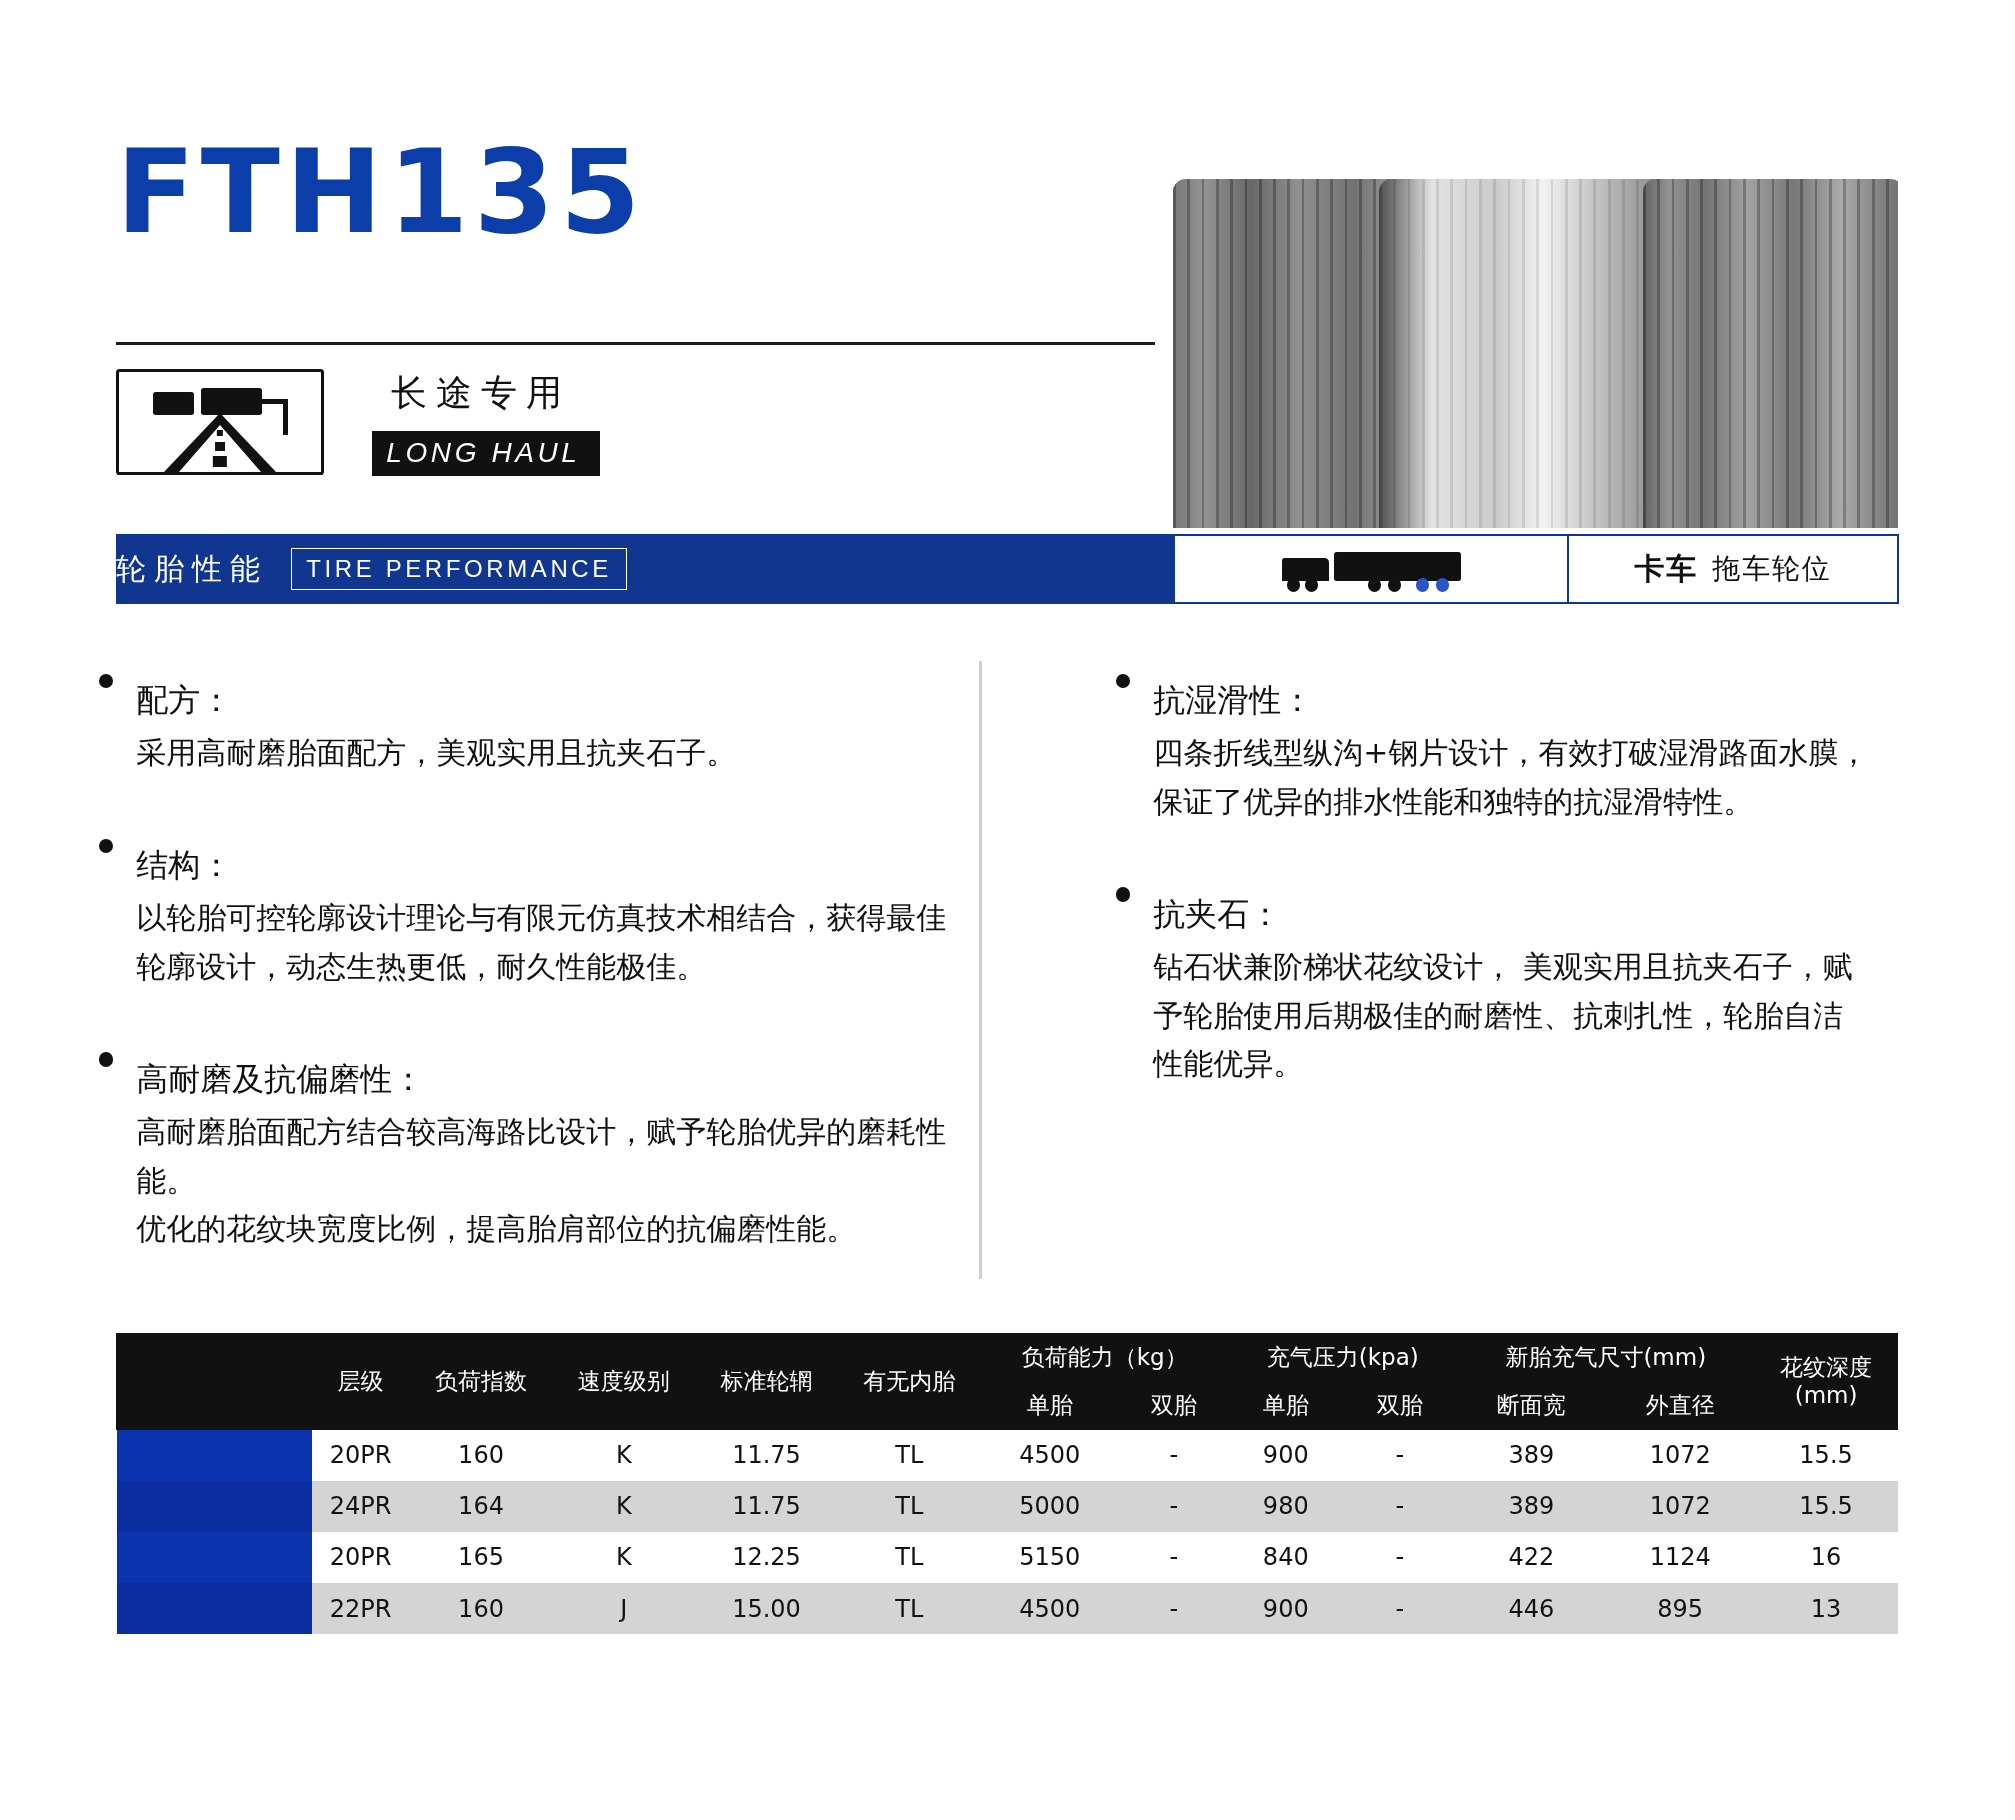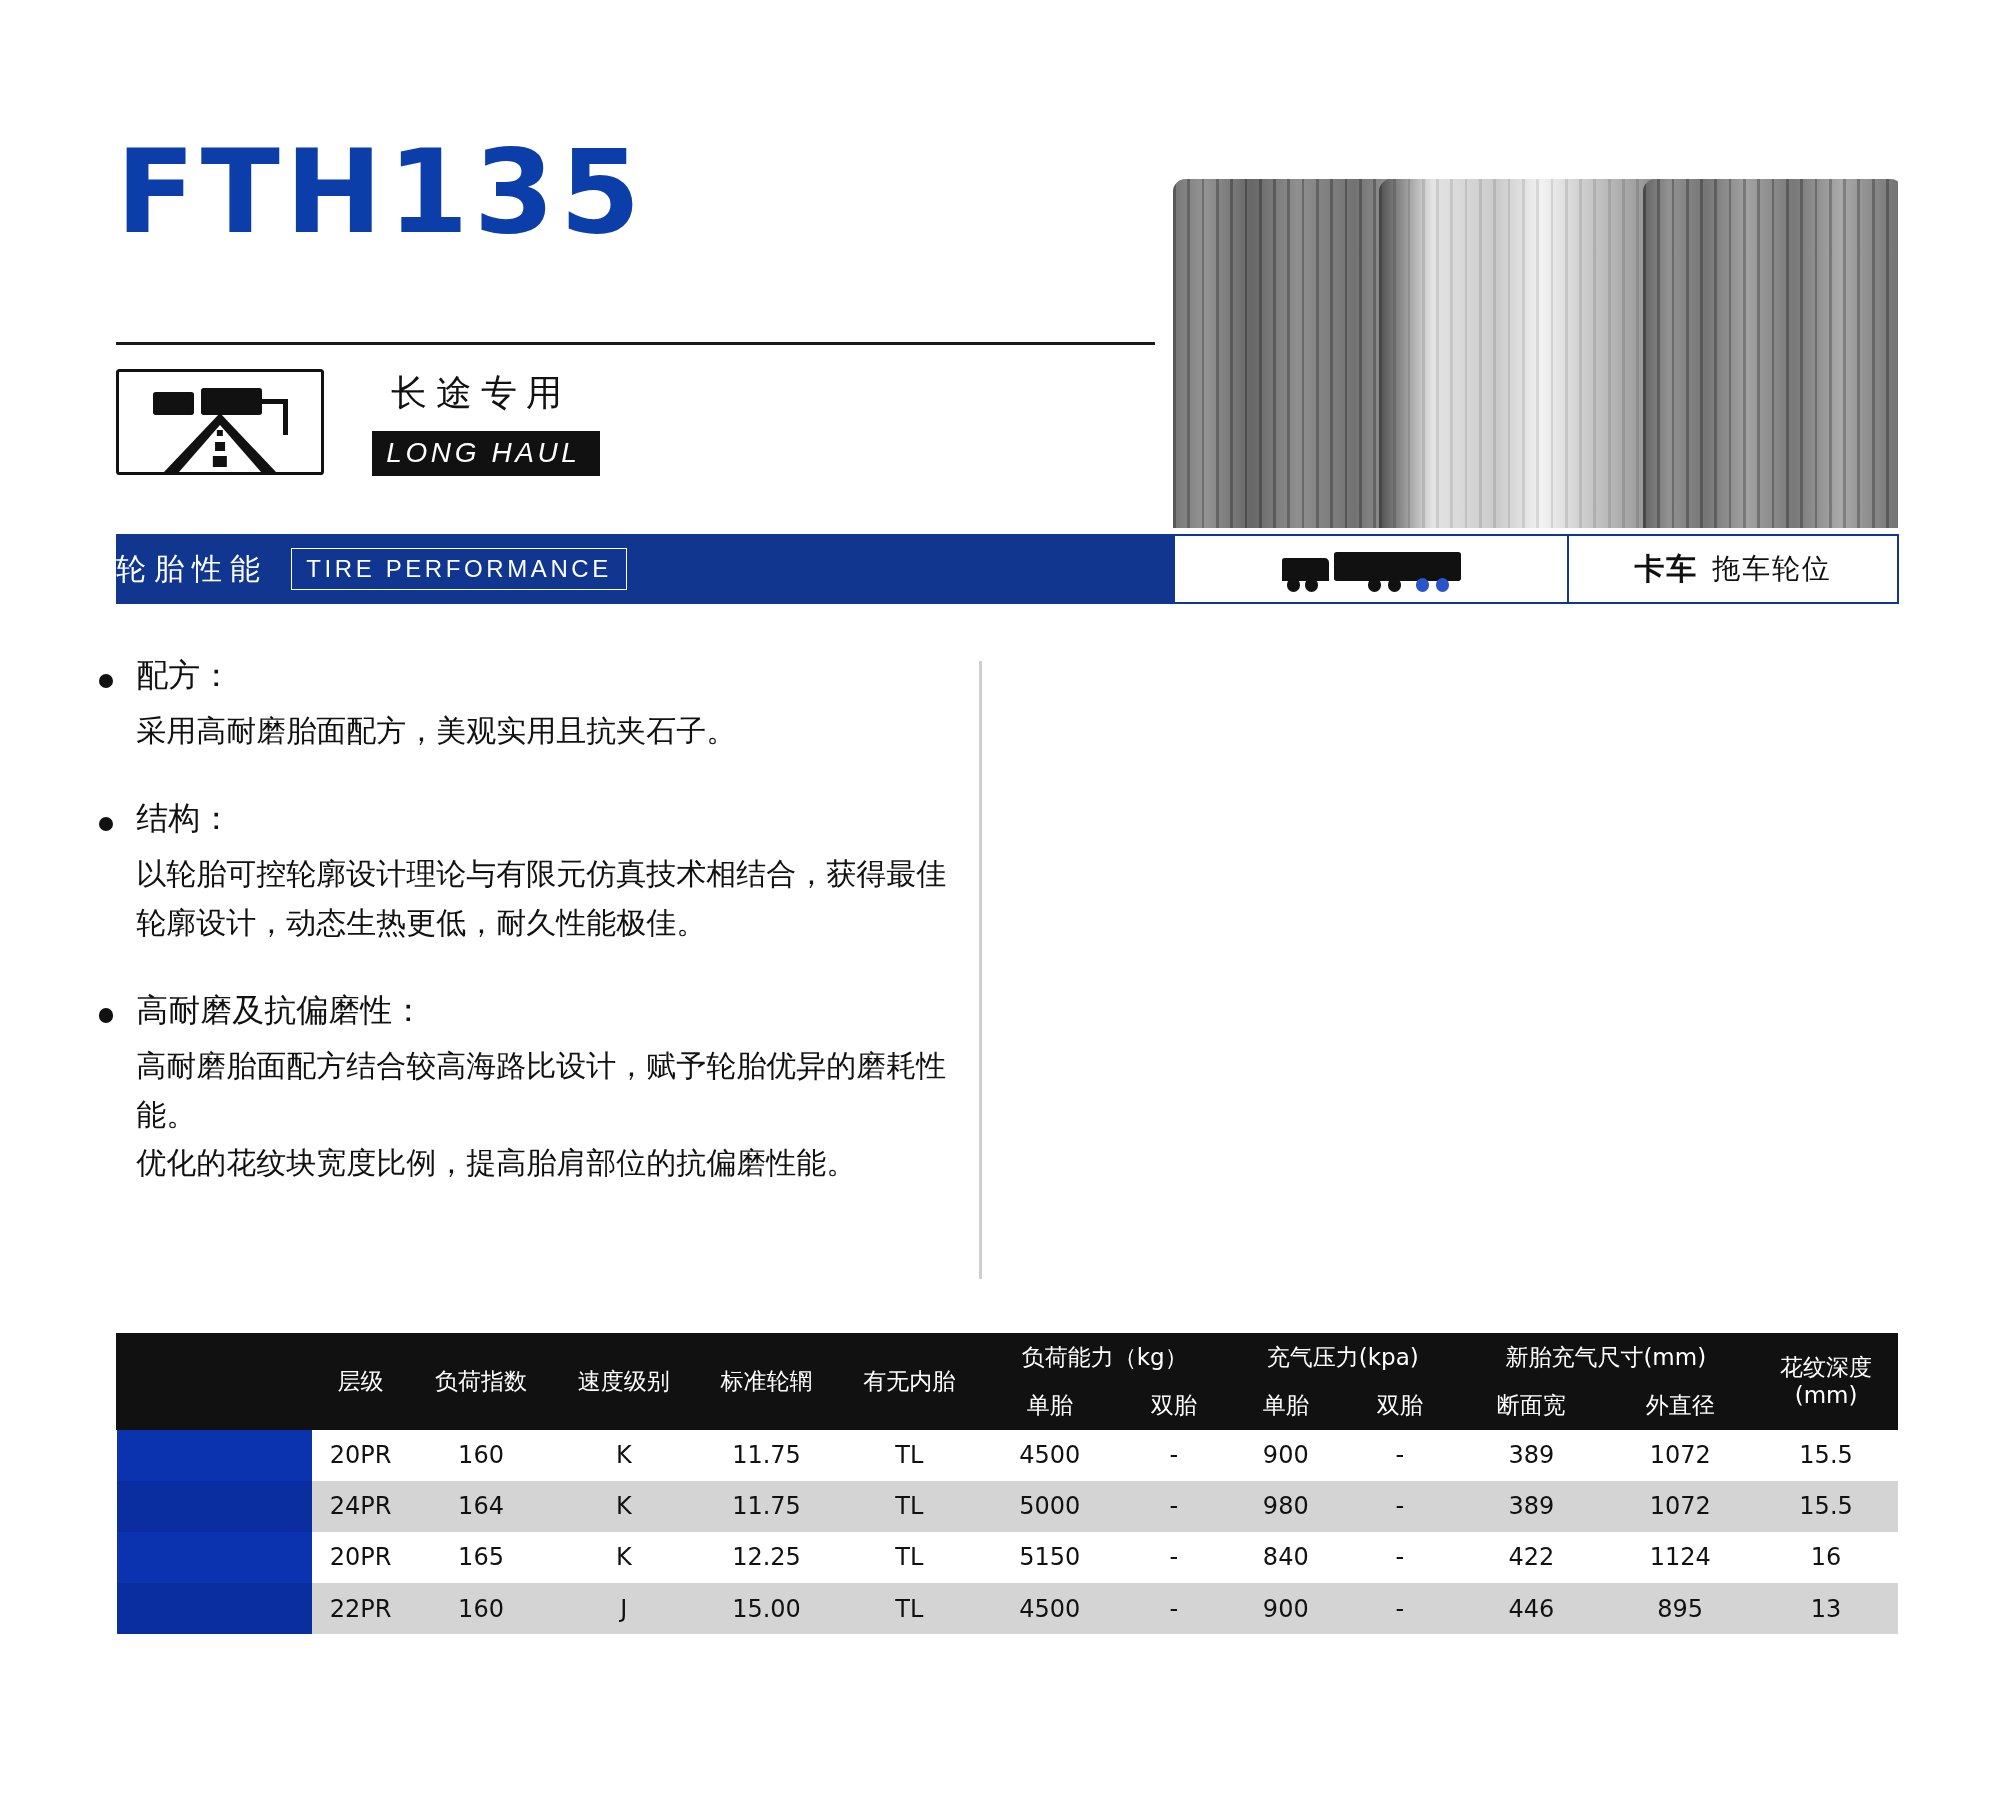--- a/index.html
+++ b/index.html
@@ -300,22 +300,23 @@
     background: #111;
     margin-top: 19.7px;
     margin-right: 23px;
     flex: none;
   }
   .ftext { flex: 1; }
   .fhead {
     font-size: 32px;
     color: #111;
     line-height: 1.5;
-    font-family: Liberation Mono, monospace;
+    font-family: Liberation Serif, serif;
     margin-bottom: 5.4px;
+    margin-top: 22px;
   }
   .fbody {
     font-size: 30px;
     color: #111;
     line-height: 1.62;
     font-family: "DejaVu Sans", sans-serif;
   }
 
   
   .spec-table {
@@ -438,20 +439,36 @@
       <div class="feature">
         <div class="bullet"></div>
         <div class="ftext">
           <div class="fhead">高耐磨及抗偏磨性：</div>
           <div class="fbody" style="white-space:pre-line">高耐磨胎面配方结合较高海路比设计，赋予轮胎优异的磨耗性能。
 优化的花纹块宽度比例，提高胎肩部位的抗偏磨性能。</div>
         </div>
       </div>
     </div>
 
+    <div class="col right">
+      <div class="feature">
+        <div class="bullet"></div>
+        <div class="ftext">
+          <div class="fhead">抗湿滑性：</div>
+          <div class="fbody">四条折线型纵沟+钢片设计，有效打破湿滑路面水膜，保证了优异的排水性能和独特的抗湿滑特性。</div>
+        </div>
+      </div>
+      <div class="feature">
+        <div class="bullet"></div>
+        <div class="ftext">
+          <div class="fhead">抗夹石：</div>
+          <div class="fbody">钻石状兼阶梯状花纹设计， 美观实用且抗夹石子，赋予轮胎使用后期极佳的耐磨性、抗刺扎性，轮胎自洁性能优异。</div>
+        </div>
+      </div>
+    </div>
 
   </div>
 
   <table class="spec-table">
     <thead>
       <tr>
         <th rowspan="2" class="col-size"></th>
         <th rowspan="2">层级</th>
         <th rowspan="2">负荷指数</th>
         <th rowspan="2">速度级别</th>

